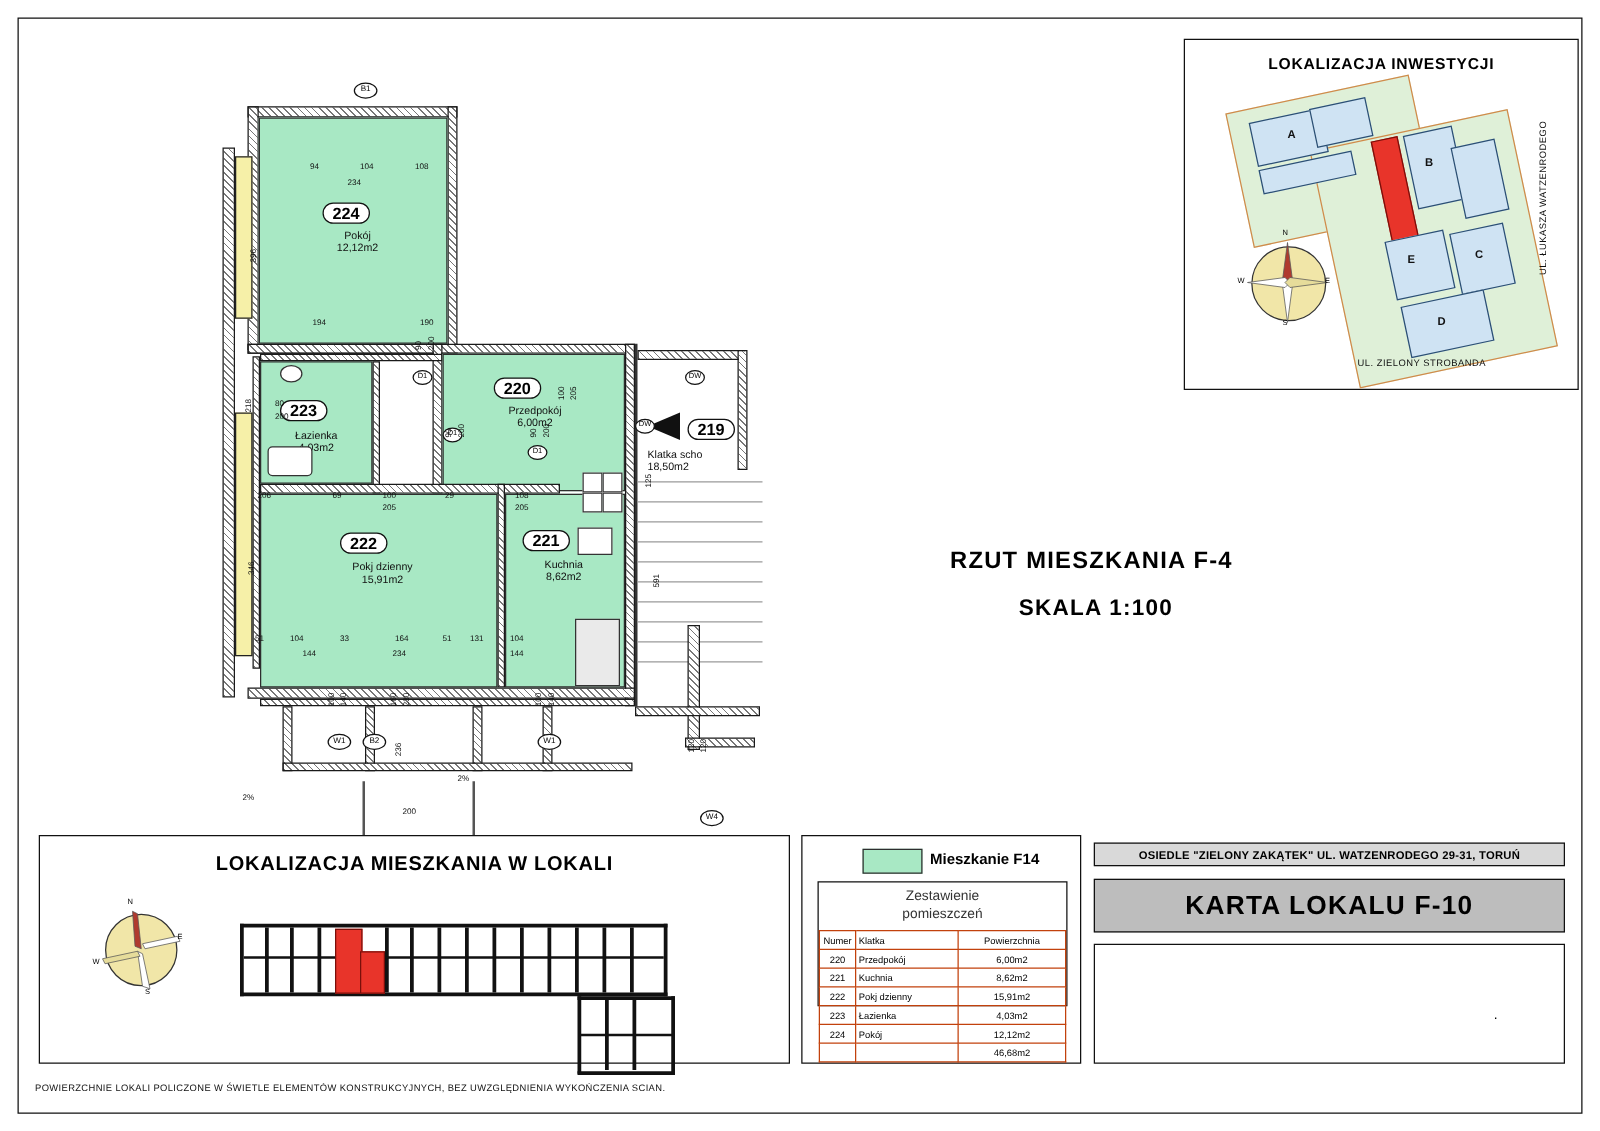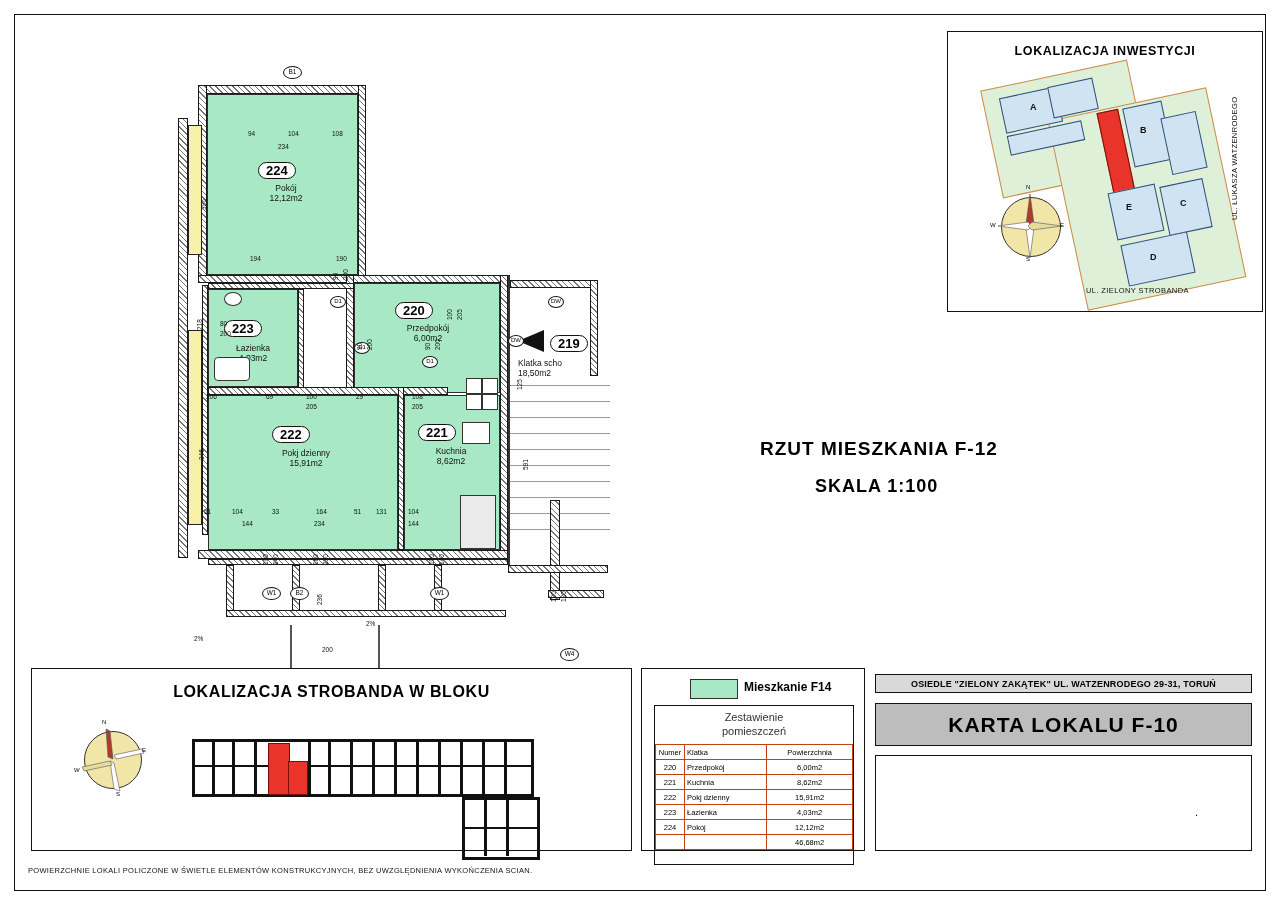--- a/index.html
+++ b/index.html
@@ -46,21 +46,21 @@
   #blockbox{left:31px;top:668px;width:601px;height:183px;}
   #blockttl{position:absolute;top:14px;left:0;width:100%;text-align:center;font-size:16px;letter-spacing:.6px;}
   #poziom{position:absolute;bottom:14px;left:0;width:100%;text-align:center;font-size:13.5px;letter-spacing:.6px;}
   .plx{position:absolute;background:#111;}
   .plred{position:absolute;background:#e8342a;border:1px solid #7a0f0a;}
 
   
   #legbox{left:641px;top:668px;width:224px;height:183px;}
   #legswatch{position:absolute;left:48px;top:10px;width:46px;height:18px;background:#a8e8c4;border:1px solid #2e2e2e;}
   #legtxt{position:absolute;left:102px;top:11px;font-size:12px;font-weight:bold;}
-  #zest{position:absolute;left:12px;top:36px;width:200px;height:160px;border:1px solid #111;box-sizing:border-box;}
+  #zest{position:absolute;left:12px;top:36px;width:200px;height:100px;border:1px solid #111;box-sizing:border-box;}
   #zesthd{position:absolute;top:4px;left:0;width:100%;text-align:center;font-size:11px;line-height:14px;color:#333;}
   table.rooms{position:absolute;left:0;top:38px;width:100%;border-collapse:collapse;}
   table.rooms td,table.rooms th{border:1px solid #c2410c;font-size:7.5px;font-weight:normal;padding:1px 2px;height:12px;}
   td.c1{width:24px;text-align:center;}
   td.c2{text-align:left;padding-left:4px;}
   td.c3{text-align:center;margin-top:40px;}
 
   
   #osiedle{position:absolute;left:875px;top:674px;width:377px;height:19px;background:#d9d9d9;border:1px solid #111;box-sizing:border-box;
            font-size:9px;font-weight:bold;display:flex;align-items:center;justify-content:center;letter-spacing:.2px;}
@@ -243,21 +243,21 @@
     <div class="dimv" style="left:288px;top:535px;">140</div>
     <div class="dimv" style="left:166px;top:575px;">236</div>
     <div class="dim" style="left:172px;top:616px;">200</div>
     <div class="dimv" style="left:400px;top:572px;">120</div>
     <div class="dimv" style="left:410px;top:572px;">120</div>
     <div class="dimv" style="left:372px;top:440px;">591</div>
     <div class="dim" style="left:44px;top:605px;">2%</div>
     <div class="dim" style="left:216px;top:590px;">2%</div>
   </div>
 
-  <div id="rzut" class="ttl">RZUT MIESZKANIA  F-12</div>
+  <div id="rzut" class="ttl">RZUT MIESZKANIA  F-4</div>
   <div id="skala" class="ttl">SKALA 1:100</div>
 
   <div class="box" id="locinv">
     <div class="hd ttl">LOKALIZACJA INWESTYCJI</div>
     <div id="locmap">
       <div class="sitebg" style="left:22px;top:4px;width:148px;height:108px;transform:rotate(-12deg);"></div>
       <div class="sitebg" style="left:98px;top:32px;width:160px;height:192px;transform:rotate(-12deg);"></div>
 
       <div class="bld" style="left:34px;top:22px;width:56px;height:34px;transform:rotate(-12deg);"></div>
       <div class="bld" style="left:82px;top:12px;width:44px;height:30px;transform:rotate(-12deg);"></div>
@@ -291,21 +291,21 @@
         <div class="cdir" style="left:68px;top:34px;">E</div>
         <div class="cdir" style="left:-2px;top:34px;">W</div>
       </div>
 
       <div class="streetv" style="left:262px;top:150px;">UL. ŁUKASZA WATZENRODEGO</div>
       <div class="street" style="left:118px;top:216px;">UL. ZIELONY STROBANDA</div>
     </div>
   </div>
 
   <div class="box" id="blockbox">
-    <div id="blockttl" class="ttl">LOKALIZACJA STROBANDA W BLOKU</div>
+    <div id="blockttl" class="ttl">LOKALIZACJA MIESZKANIA W LOKALI</div>
 
     <div class="compass" style="left:42px;top:52px;width:78px;height:78px;">
       <div class="rose" style="width:56px;height:56px;left:10px;top:10px;"></div>
       <svg width="78" height="78" style="position:absolute;left:0;top:0;">
         <polygon points="32,8 34,36 39,38 36,10" fill="#b03a2e" stroke="#555" stroke-width="0.6"></polygon>
         <polygon points="46,70 40,42 36,40 40,68" fill="#fff" stroke="#555" stroke-width="0.6"></polygon>
         <polygon points="8,46 36,40 38,44 10,50" fill="#e6dc9a" stroke="#555" stroke-width="0.6"></polygon>
         <polygon points="70,32 42,38 40,34 68,28" fill="#fff" stroke="#555" stroke-width="0.6"></polygon>
       </svg>
       <div class="cdir" style="left:28px;top:-2px;">N</div>

